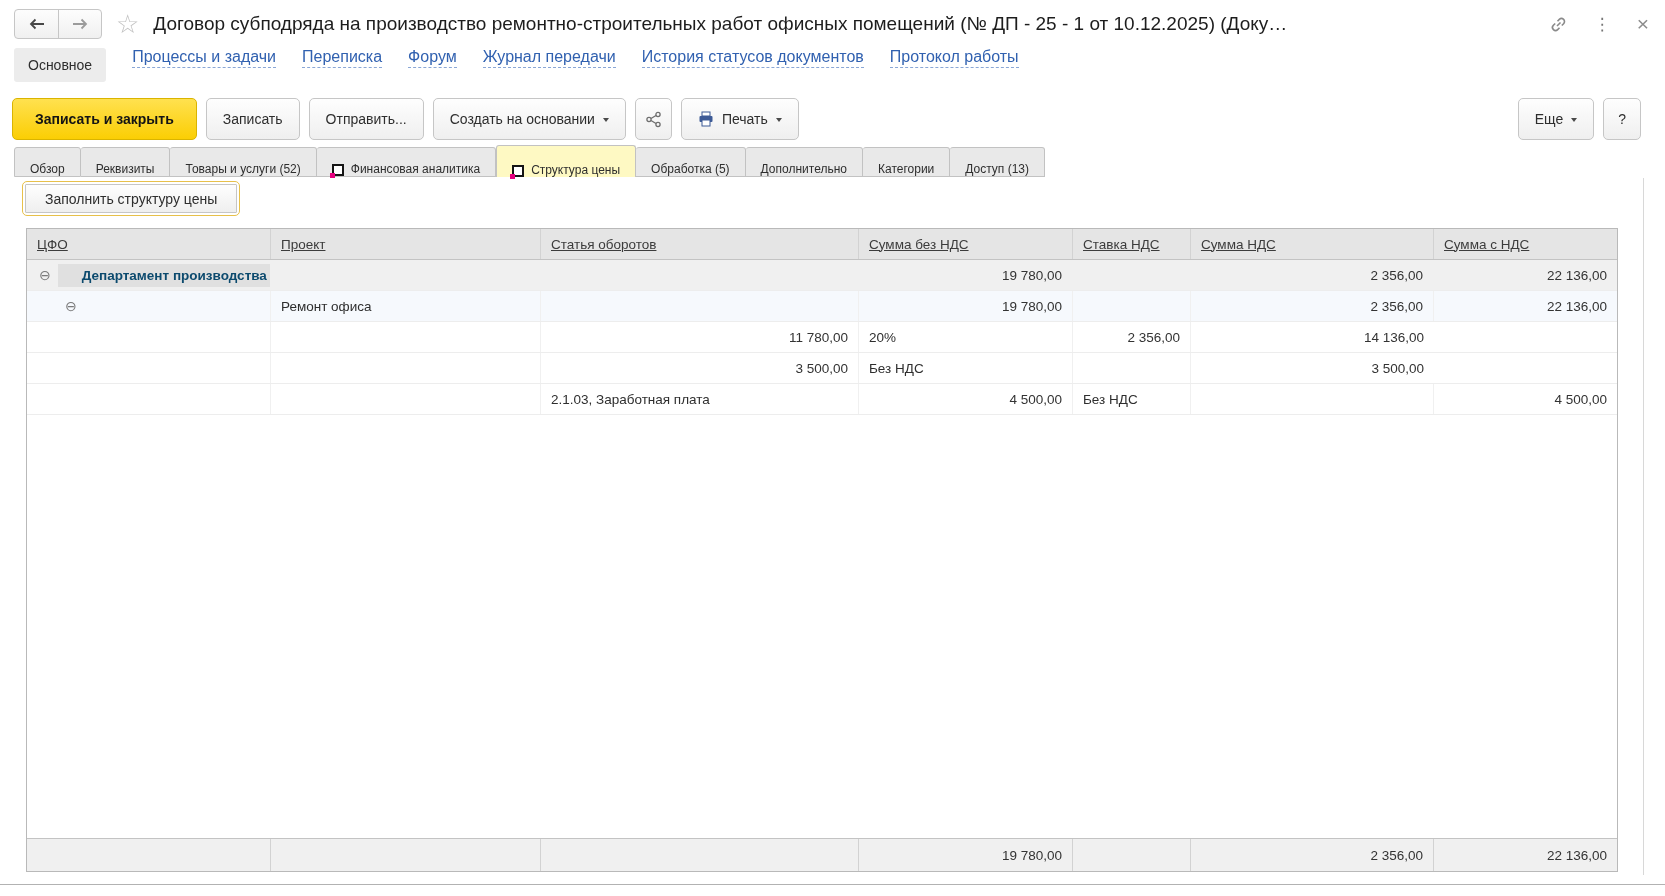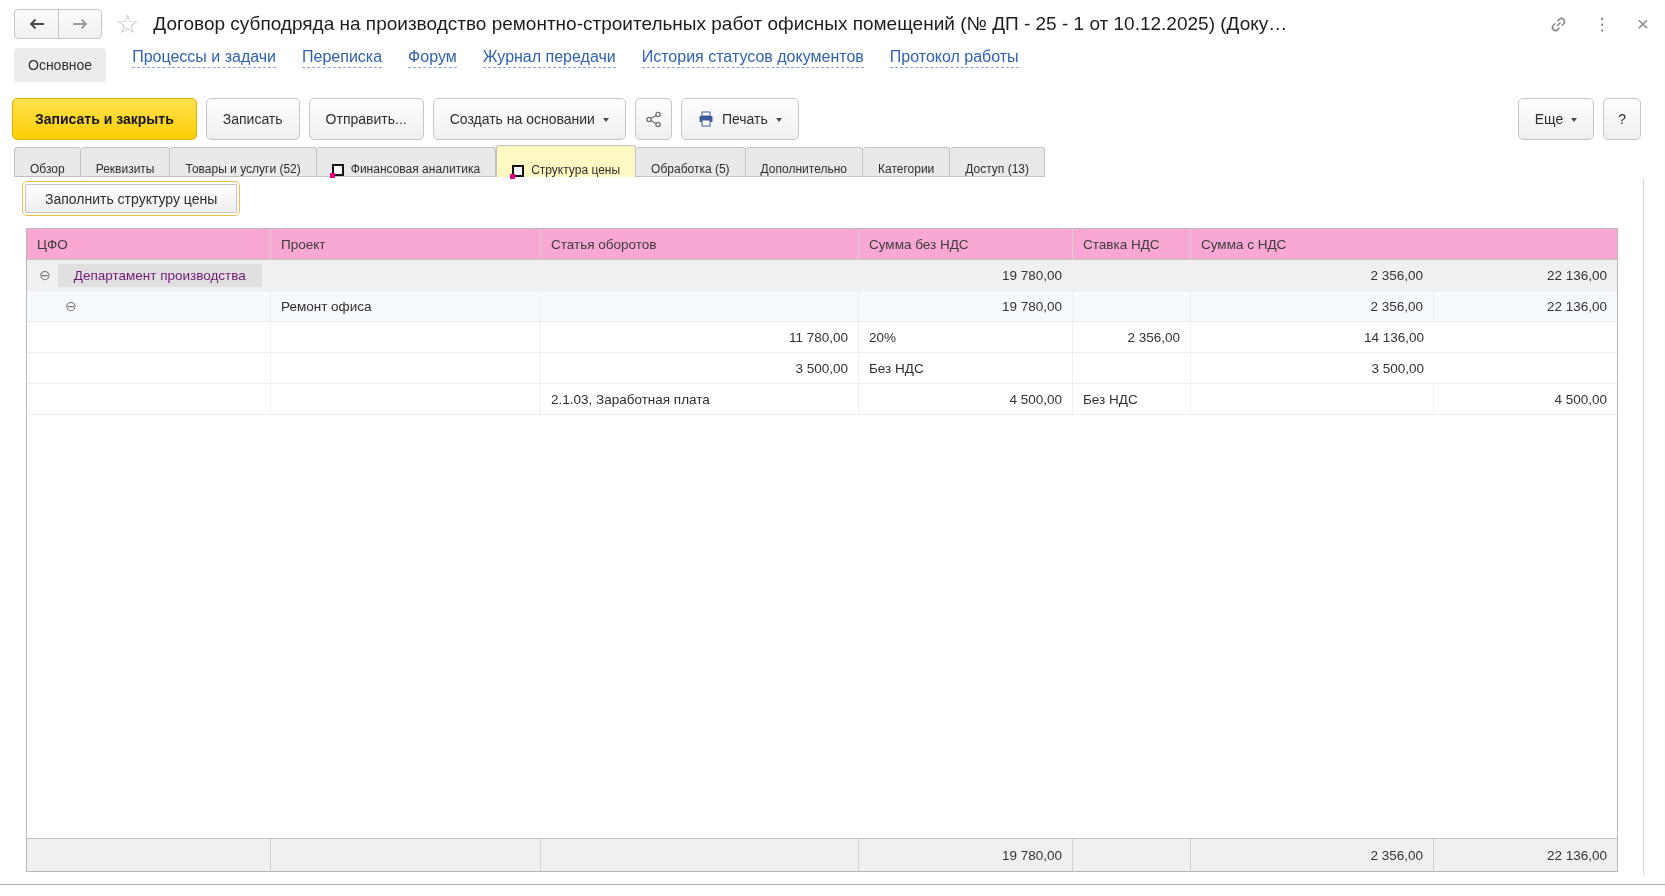--- a/index.html
+++ b/index.html
@@ -57,34 +57,34 @@
                   border-radius:5px; padding:2px; }
   .fillbtn { height:29px; padding:0 19px; background:linear-gradient(#fefefe,#efefef);
              border:1px solid #c6c6c6; border-radius:1px; font-size:14px; color:#2e2e2e;
              cursor:pointer; font-family:"Liberation Sans", sans-serif; }
   .panel-right-border { position:absolute; left:1643px; top:178px; width:1px; height:697px; background:#d8d8d8; }
   .window-bottom-line { position:absolute; left:0; top:884px; width:1665px; height:1px; background:#b2b2b2; }
   
   .grid { position:absolute; left:26px; top:228px; width:1592px; height:644px;
           border:1px solid #b9b9b9; display:flex; flex-direction:column; font-size:13.5px; }
   .grow { display:grid; grid-template-columns:244px 270px 318px 214px 118px 243px 1fr; }
-  .ghead { height:31px; background:#f9a8d4; border-bottom:1px solid #c3c3c3; color:#3c3c3c; flex:none; }
+  .ghead { height:31px; background:#e5e5e5; border-bottom:1px solid #c3c3c3; color:#3c3c3c; flex:none;text-decoration:underline; }
   .ghead .gcell { border-right:1px solid #d2d2d2; }
   .ghead .gcell:last-child { border-right:none; }
   .gcell { padding:0 10px; display:flex; align-items:center; overflow:hidden; white-space:nowrap; }
   .grow-body { height:31px; border-bottom:1px solid #ededed; flex:none; background:#fff; }
   .grow-body .gcell { border-right:1px solid #f0f0f0; }
   .grow-body .gcell:last-child { border-right:none; }
   .row-group { background:#f0f0f0; }
   .row-subgroup { background:#f6f9fd; }
   .num { justify-content:flex-end; color:#333; }
   .expander { color:#7a7a7a; font-size:14px; margin-right:7px; cursor:pointer; flex:none; }
   .cell-indent-1 { padding-left:12px; }
   .cell-indent-2 { padding-left:38px; }
-  .group-label { background:#e0e0e0; flex:1; padding:4px 16px; color:#701a75; }
+  .group-label { background:#e0e0e0; flex:1; padding:4px 24px; color:#0c4a6e;font-weight:bold; }
   .gfiller { flex:1; background:#fff; }
   .gfoot { height:33px; background:#f0f0f0; border-top:1px solid #c3c3c3; flex:none; }
   .gfoot .gcell { border-right:1px solid #d2d2d2; }
   .gfoot .gcell:last-child { border-right:none; }
 </style>
 </head>
 <body>
 
 <div class="titlebar">
   <div class="navgroup">
@@ -194,20 +194,21 @@
 </div>
 
 <div class="grid">
 
   <div class="grow ghead">
     <div class="gcell">ЦФО</div>
     <div class="gcell">Проект</div>
     <div class="gcell">Статья оборотов</div>
     <div class="gcell">Сумма без НДС</div>
     <div class="gcell">Ставка НДС</div>
+    <div class="gcell">Сумма НДС</div>
     <div class="gcell">Сумма с НДС</div>
   </div>
 
   <div class="grow grow-body row-group">
     <div class="gcell cell-indent-1">
       <span class="expander">⊖</span>
       <span class="group-label">Департамент производства</span>
     </div>
     <div class="gcell"></div>
     <div class="gcell"></div>

